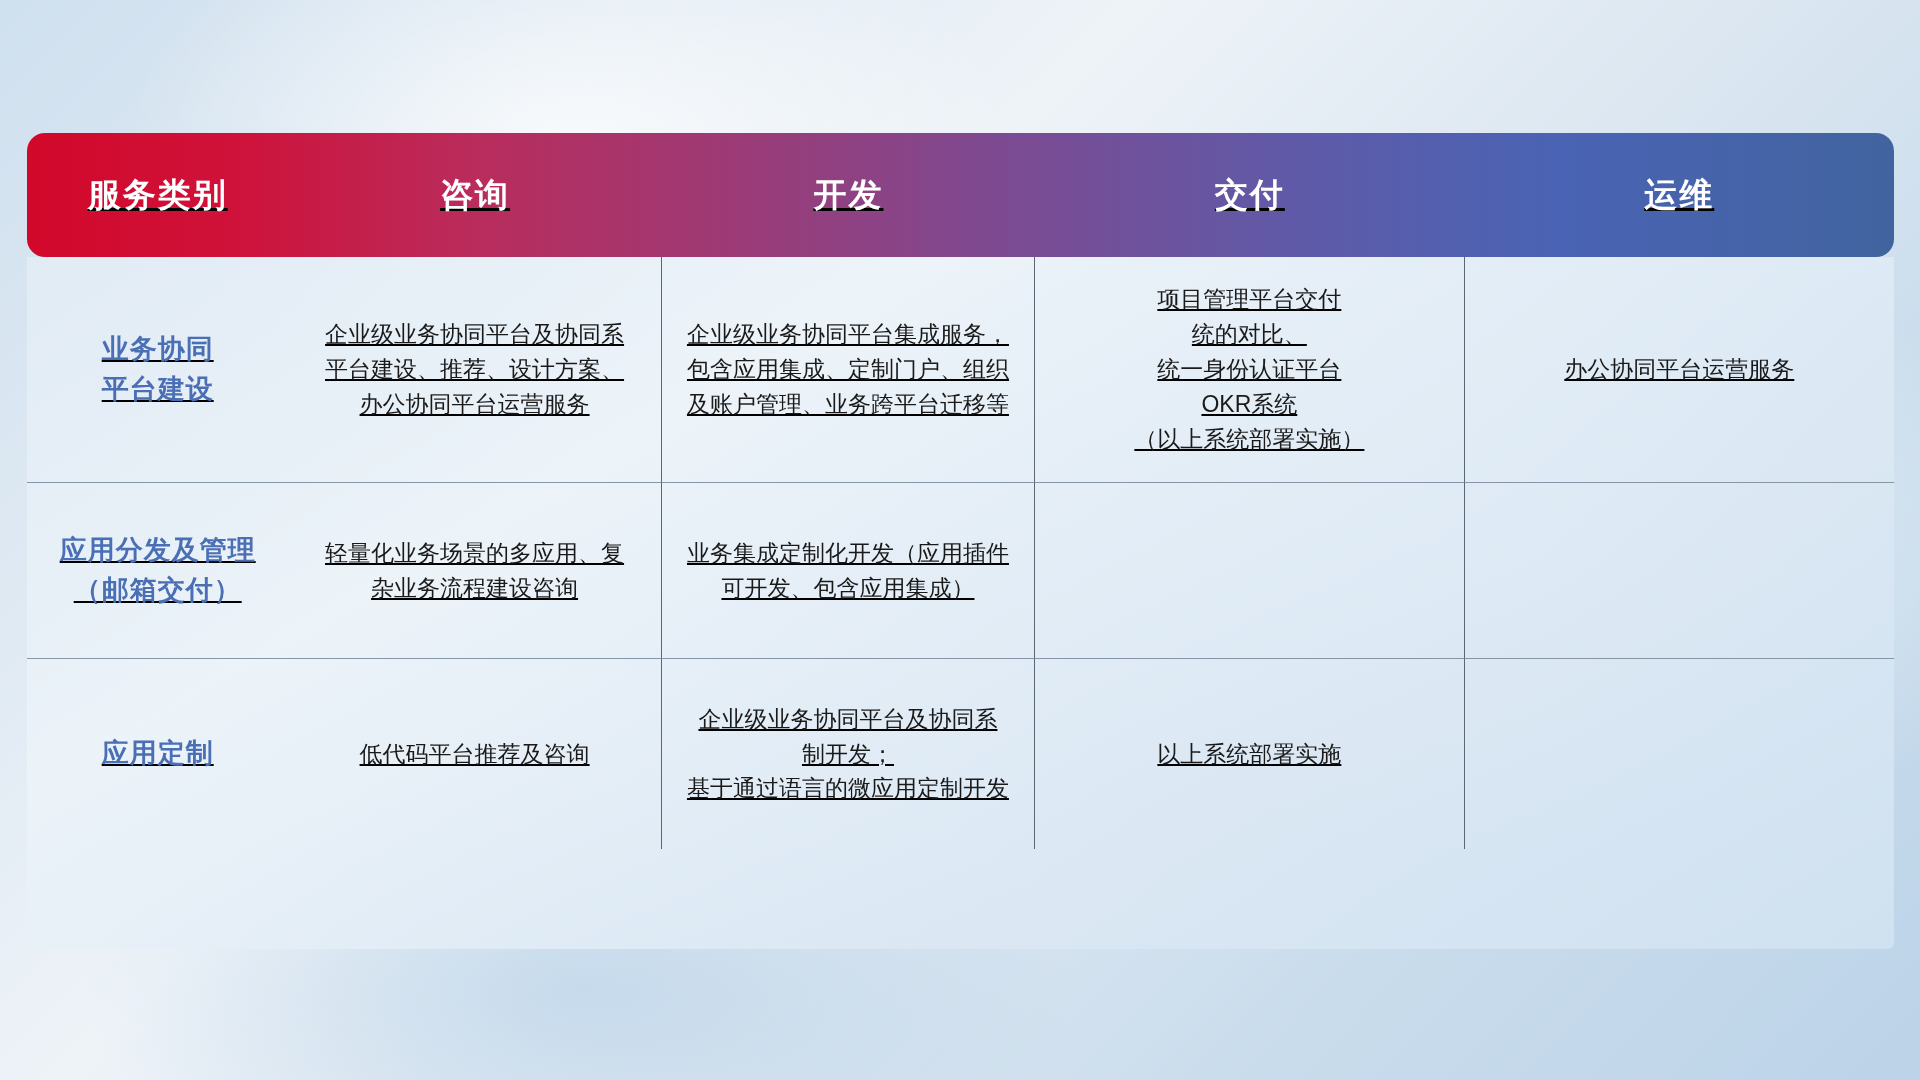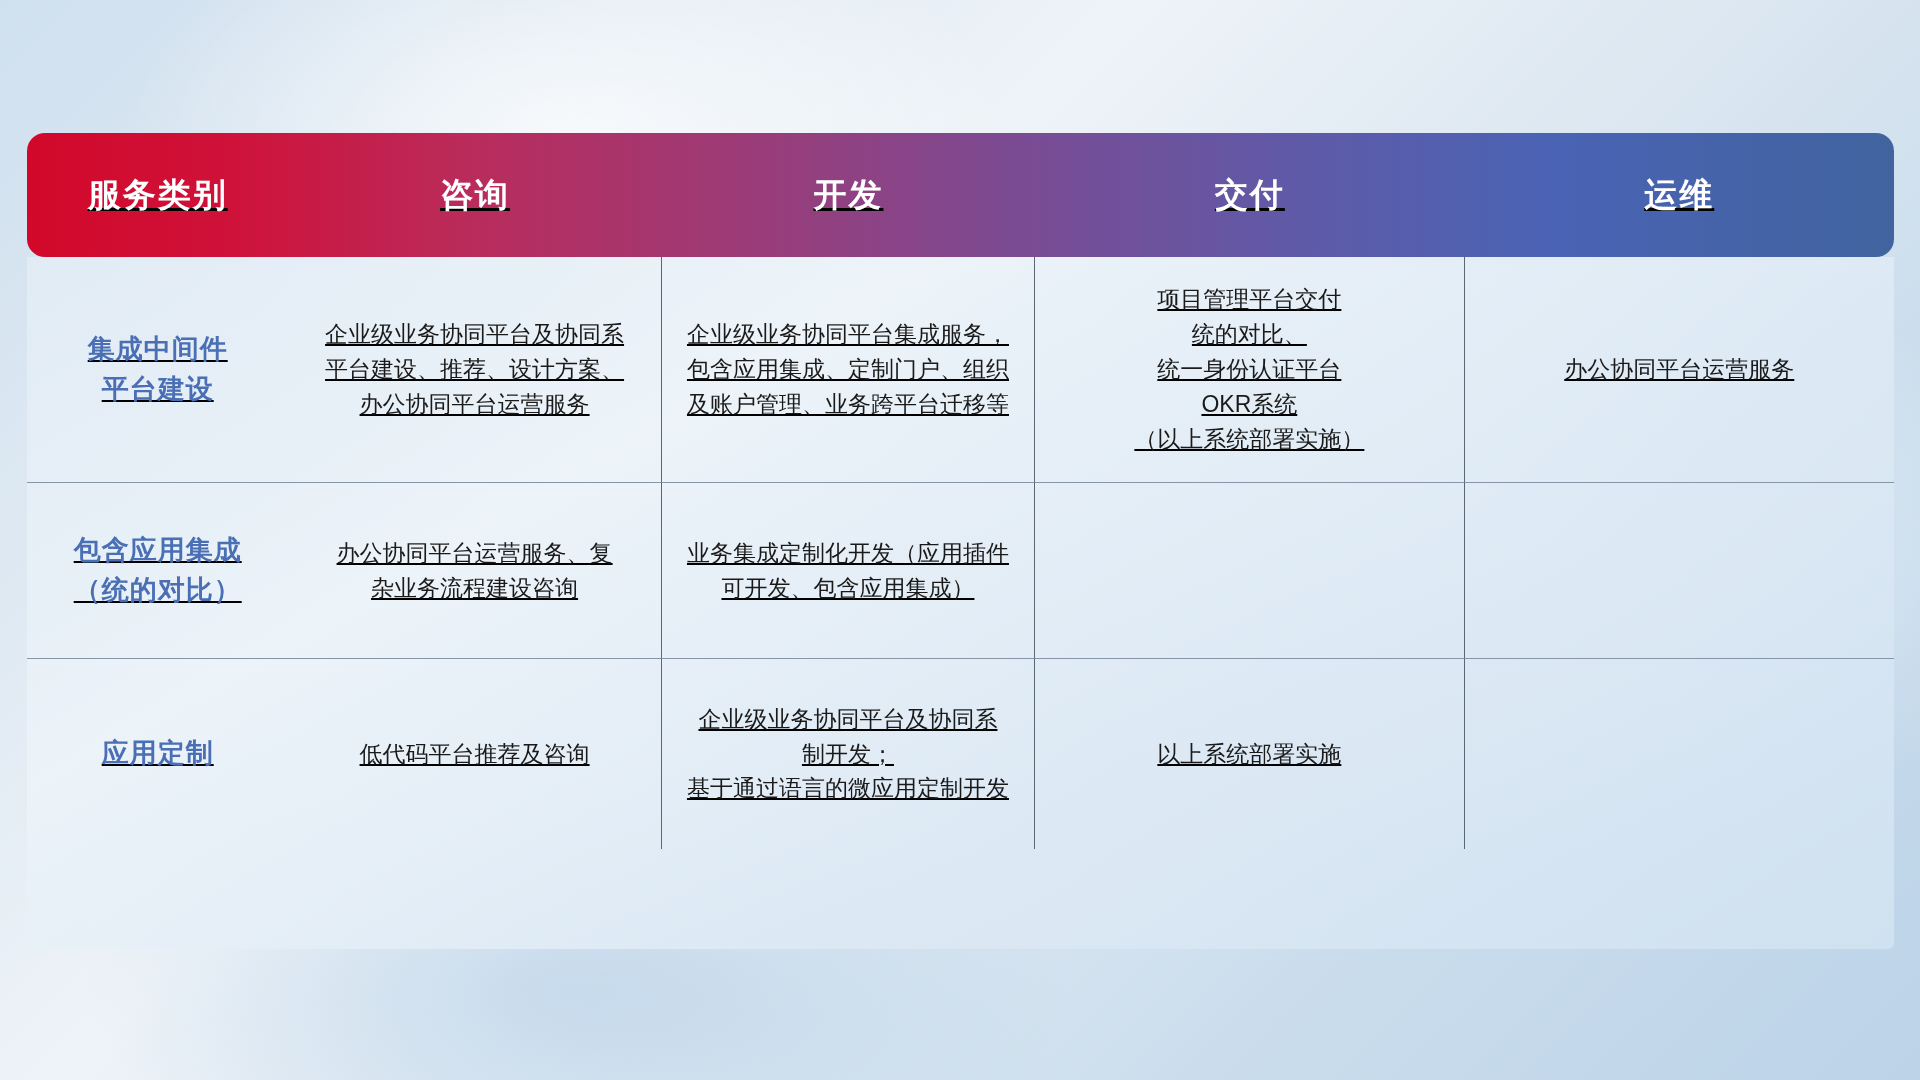--- a/index.html
+++ b/index.html
@@ -150,21 +150,21 @@
         <th><span>咨询</span></th>
         <th><span>开发</span></th>
         <th><span>交付</span></th>
         <th><span>运维</span></th>
       </tr>
     </thead>
     <tbody>
 
       <tr class="r1">
         <td class="cat">
-          <span class="cell-line">集成中间件</span>
+          <span class="cell-line">业务协同</span>
           <span class="cell-line">平台建设</span>
         </td>
         <td>
           <span class="cell-line">企业级业务协同平台及协同系</span>
           <span class="cell-line">平台建设、推荐、设计方案、</span>
           <span class="cell-line">办公协同平台运营服务</span>
         </td>
         <td>
           <span class="cell-line">企业级业务协同平台集成服务，</span>
           <span class="cell-line">包含应用集成、定制门户、组织</span>
@@ -177,25 +177,25 @@
           <span class="cell-line">OKR系统</span>
           <span class="cell-line">（以上系统部署实施）</span>
         </td>
         <td class="col-last">
           <span class="cell-line">办公协同平台运营服务</span>
         </td>
       </tr>
 
       <tr class="r2">
         <td class="cat">
-          <span class="cell-line">包含应用集成</span>
-          <span class="cell-line">（统的对比）</span>
-        </td>
-        <td>
-          <span class="cell-line">办公协同平台运营服务、复</span>
+          <span class="cell-line">应用分发及管理</span>
+          <span class="cell-line">（邮箱交付）</span>
+        </td>
+        <td>
+          <span class="cell-line">轻量化业务场景的多应用、复</span>
           <span class="cell-line">杂业务流程建设咨询</span>
         </td>
         <td>
           <span class="cell-line">业务集成定制化开发（应用插件</span>
           <span class="cell-line">可开发、包含应用集成）</span>
         </td>
         <td></td>
         <td class="col-last"></td>
       </tr>
 

